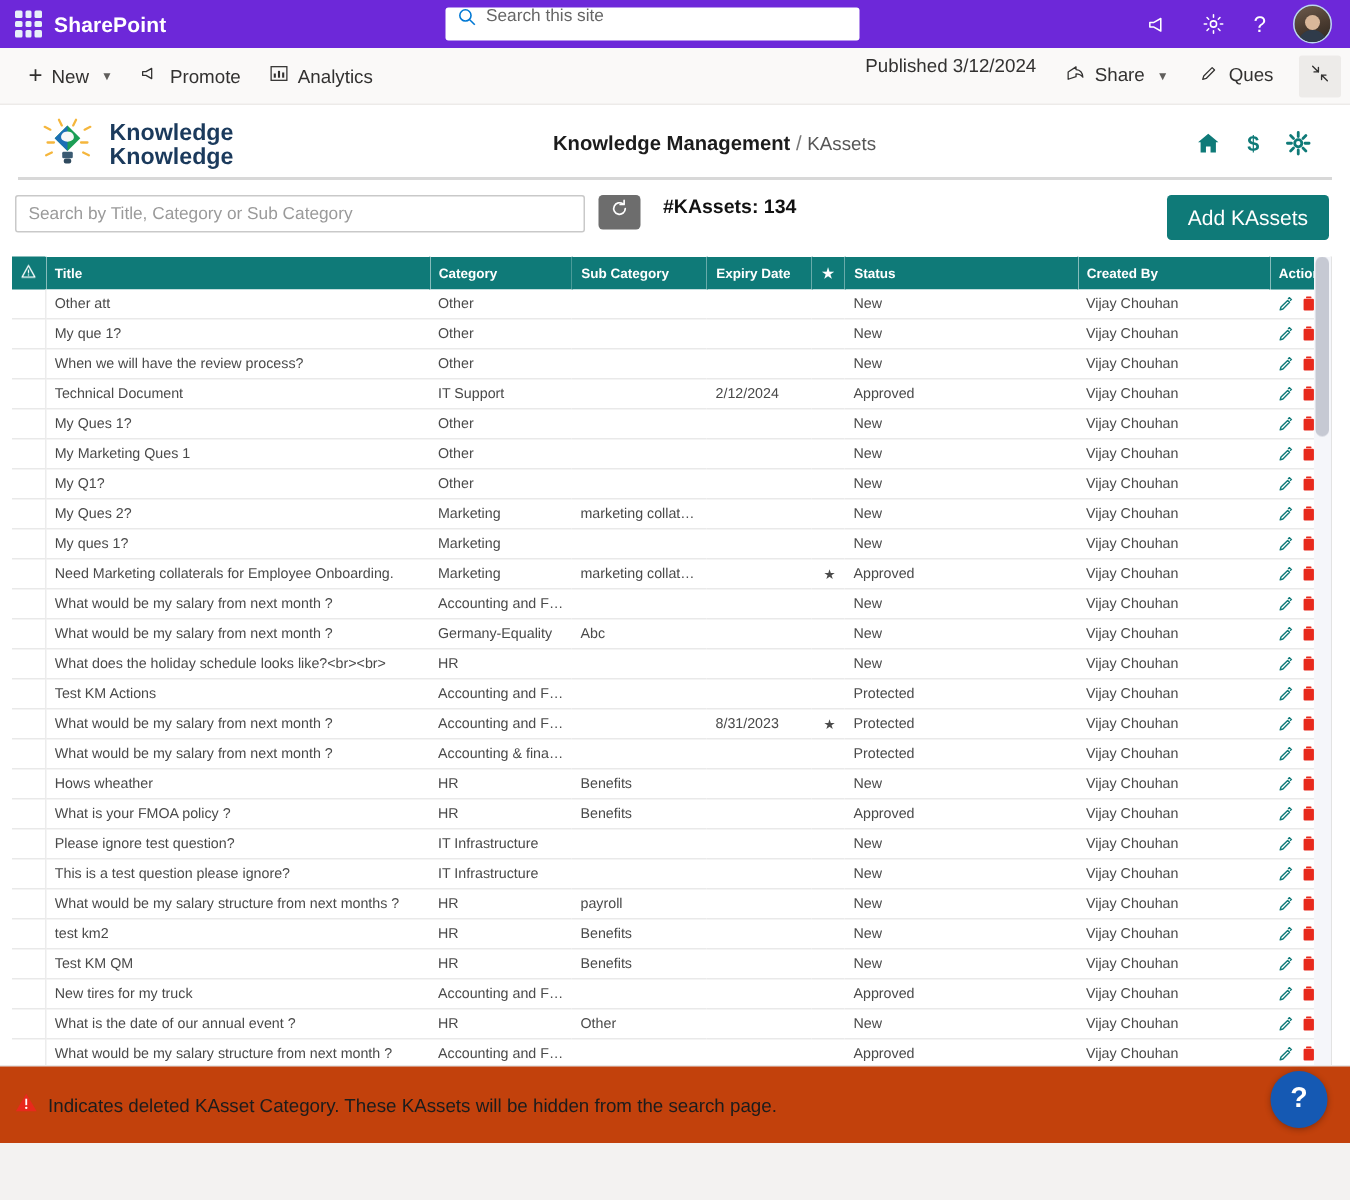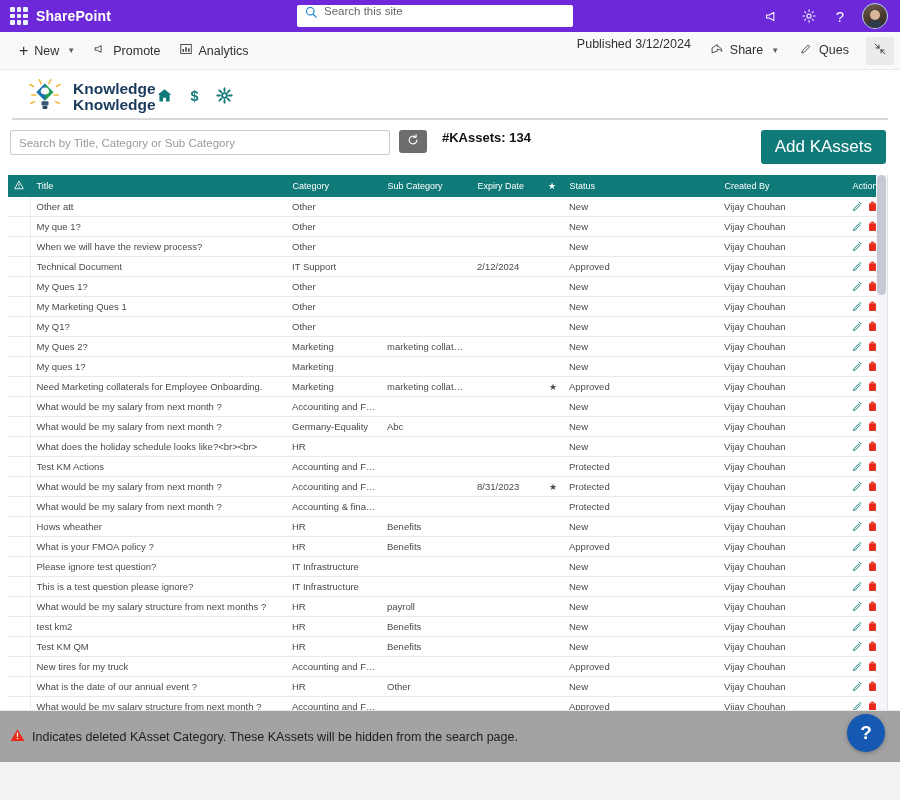--- a/index.html
+++ b/index.html
@@ -177,21 +177,21 @@
   .count-label {
     font-size: 13px; font-weight: bold; color: #111;
     margin-left: 6px;
   }
   .add-btn {
     margin-left: auto;
     background: #0f7a78;
     color: #fff;
     border: none;
     border-radius: 3px;
-    font-size: 17px;
+    font-size: 14px;
     font-family: "Liberation Sans", sans-serif;
     padding: 7px 14px;
     cursor: pointer;
   }
 
   
   .table-scroll {
     margin: 3px 12px 0 8px;
     height: 575px;
     overflow: hidden;
@@ -200,21 +200,21 @@
   }
   table.kassets {
     width: 100%;
     border-collapse: collapse;
     font-size: 9.5px;
     table-layout: fixed;
   }
   table.kassets thead th {
     background: #0f7a78;
     color: #fff;
-    font-weight: normal;
+    font-weight: bold;
     font-size: 9px;
     text-align: left;
     padding: 6px 4px 6px 6px;
     height: 19px;
     border-right: 1px solid #0f7a78;
     white-space: nowrap;
     position: sticky; top: 0;
   }
   table.kassets thead th.c-warn { width: 22px; text-align: center; padding: 0; }
   table.kassets thead th.c-star { width: 22px; text-align: center; padding: 0; }
@@ -269,21 +269,21 @@
     position: absolute; left: 20px; top: 1px;
     width: 700px; height: 8px;
     background: #c6c9d3; border-radius: 4px;
   }
 
   
   .footer-note {
     position: absolute;
     left: 0; right: 0; bottom: 0;
     height: 52px;
-    background: #a3a3a3;
+    background: #c2410c;
     border-top: 1px solid #e8e8e8;
     display: flex;
     align-items: center;
     padding-left: 10px;
     font-size: 12.5px;
     color: #1c1c1c;
     gap: 7px;
   }
   .help-fab {
     position: absolute;
@@ -419,20 +419,25 @@
           <rect x="16.3" y="26.5" width="7.4" height="4.6" rx="1" fill="#3a5a72"></rect>
           <rect x="17.4" y="31.3" width="5.2" height="3.4" rx="1.4" fill="#2f4a5e"></rect>
         </svg>
       </span>
       <div class="logo-text">
         <div>Knowledge</div>
         <div>Knowledge</div>
       </div>
     </div>
 
+    <div class="breadcrumb-center">
+      <span class="bc-main">Knowledge Management</span>
+      <span class="bc-sep">/</span>
+      <span class="bc-sub">KAssets</span>
+    </div>
 
     <div class="header-icons">
       <span>
         <svg width="17" height="17" viewBox="0 0 20 20">
             <path d="M10 2.5L2 9.2h2v8h4.2v-4.6h3.6v4.6H16v-8h2L10 2.5z" fill="#0f7a78"></path>
           </svg>
       </span>
       <span>
         <svg width="15" height="17" viewBox="0 0 14 20">
             <text x="7" y="16" font-size="17" font-weight="bold" fill="#0f7a78" text-anchor="middle" font-family="Liberation Sans, sans-serif">$</text>

